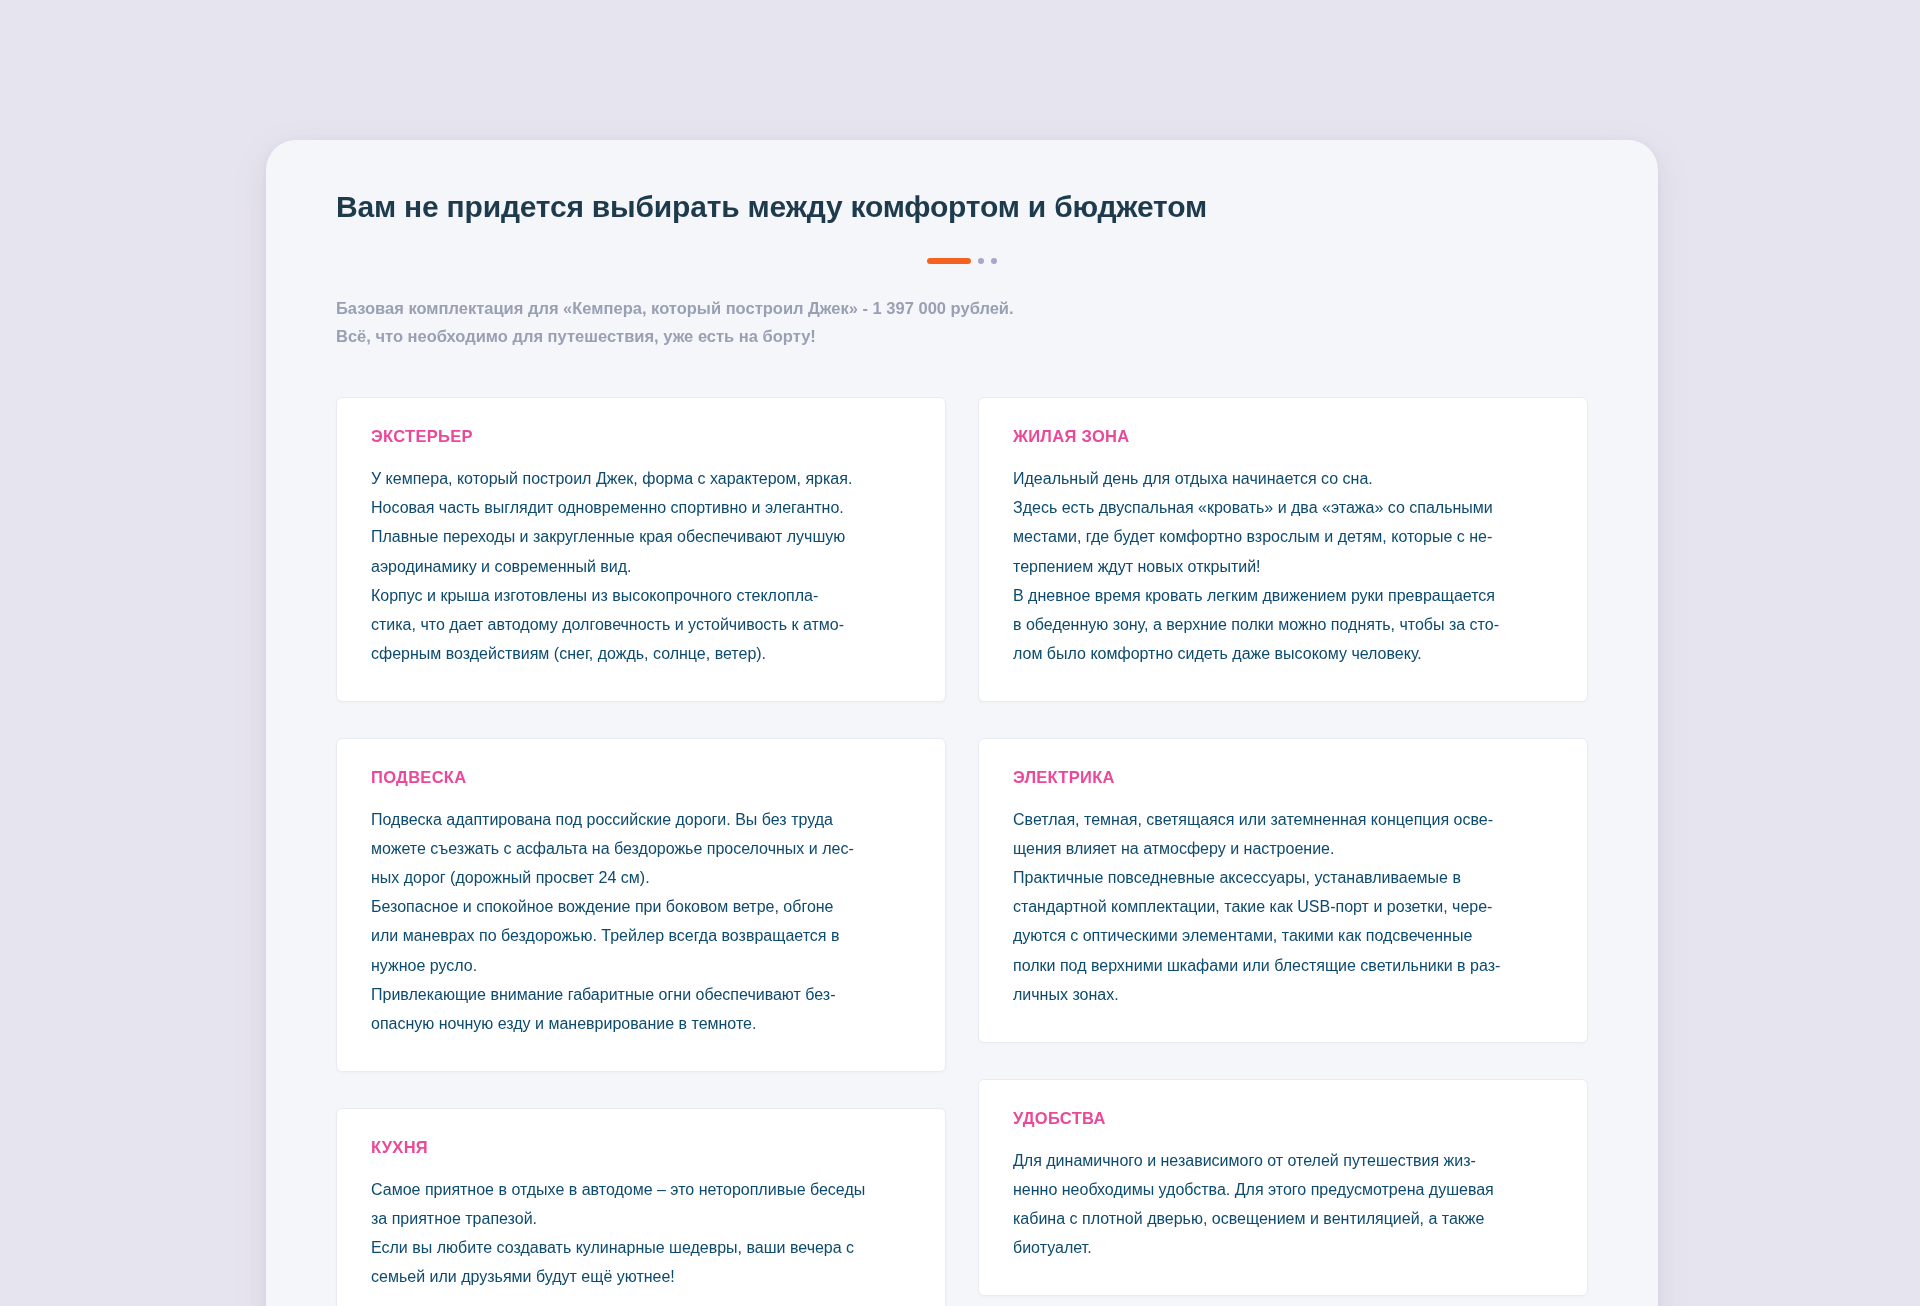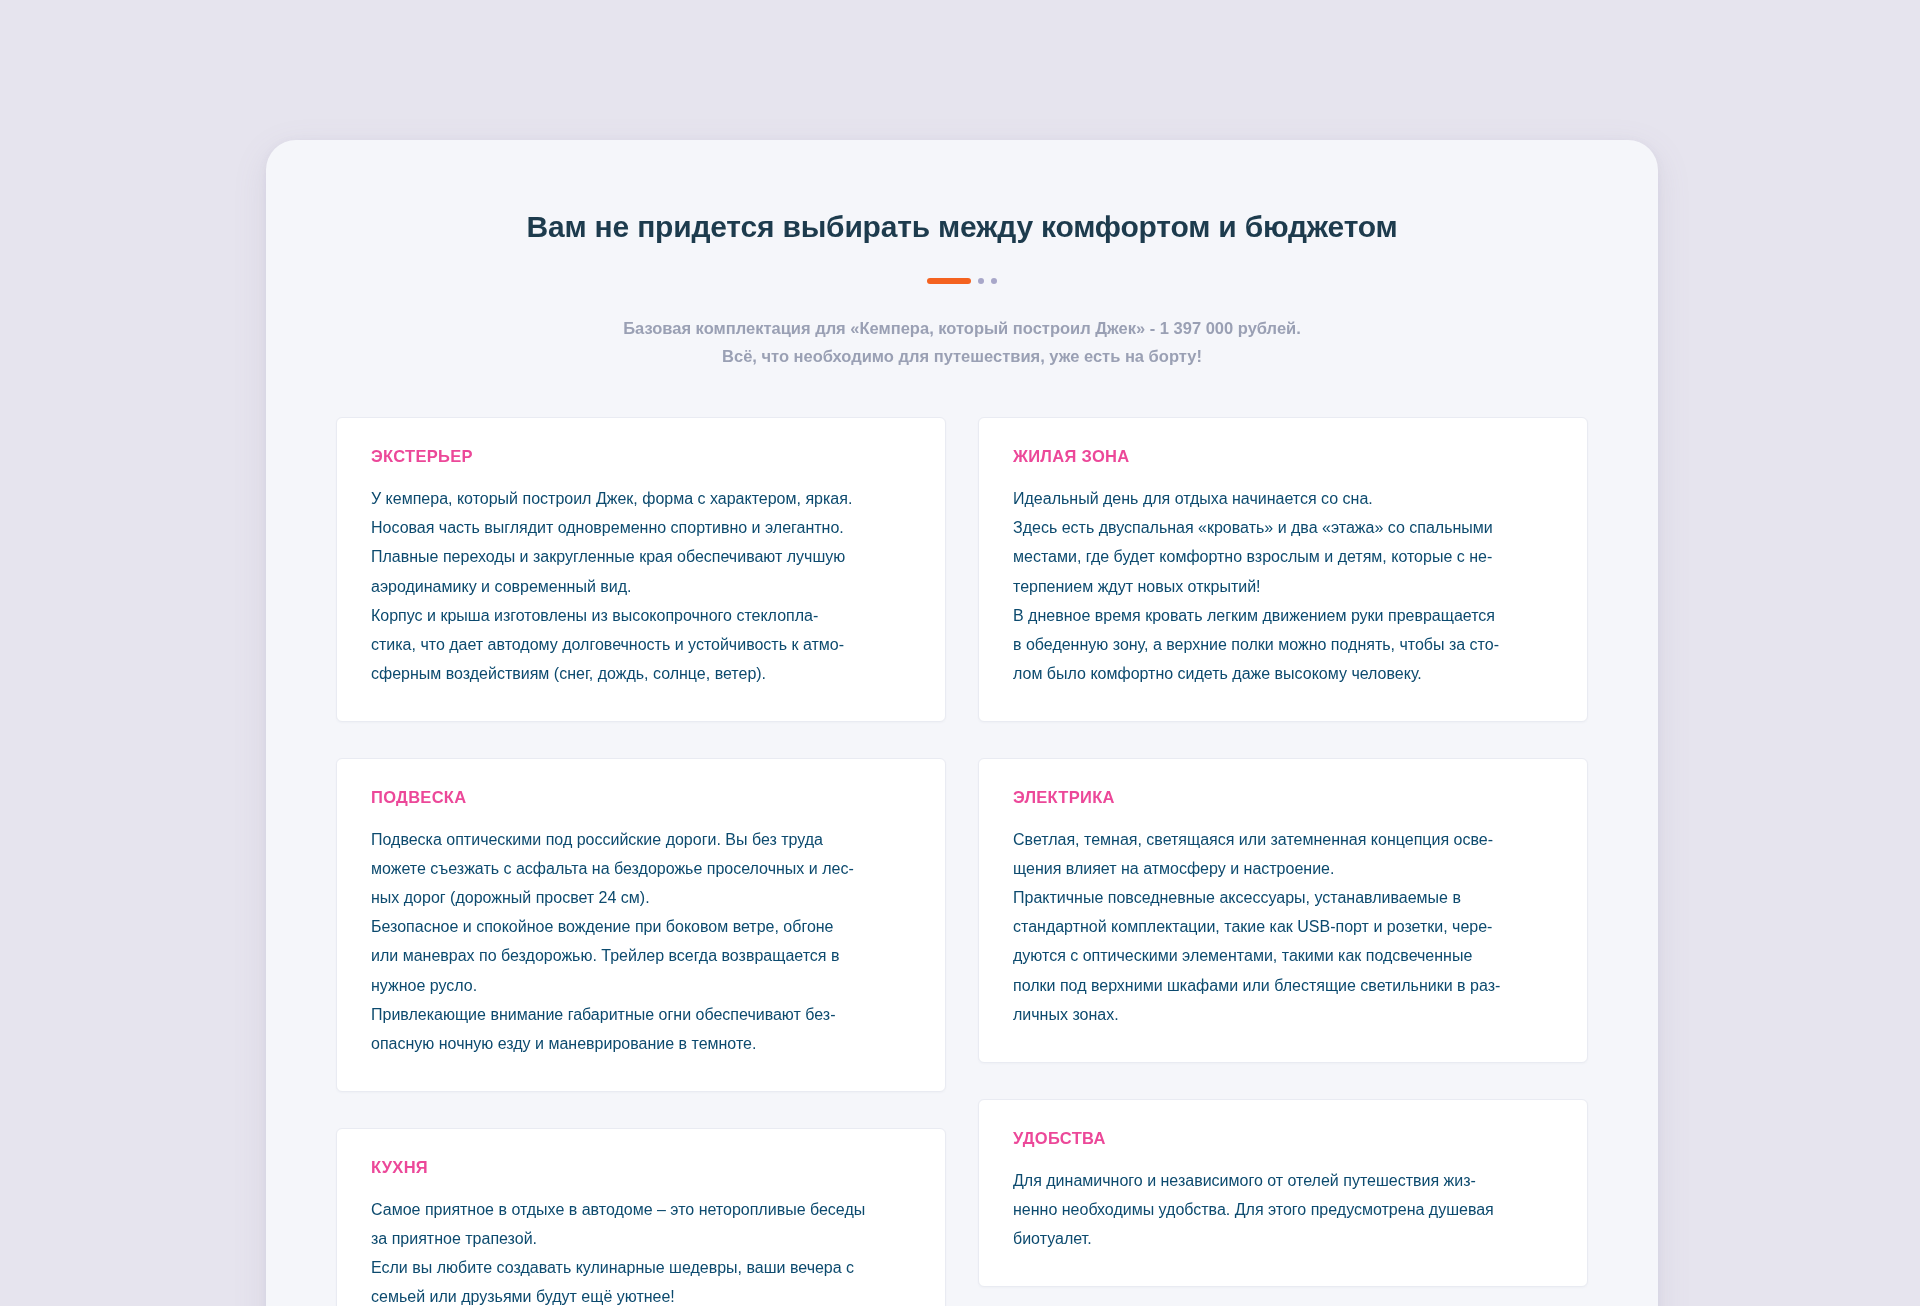--- a/index.html
+++ b/index.html
@@ -35,22 +35,21 @@
     background: #f5f6fa;
     border-radius: 30px;
     box-shadow: 0 10px 34px rgba(120, 118, 150, 0.13),
                 0 2px 8px rgba(120, 118, 150, 0.07);
     padding: 0 70px;
     overflow: hidden;
   }
 
   
   .panel-header {
-    padding-top: 68px;
-    text-align: center;
+    padding-top: 48px;
   }
 
   .page-title {
     font-size: 30px;
     font-weight: bold;
     color: #1d3b4d;
     letter-spacing: -0.2px;
     line-height: 1.25;
   }
 
@@ -157,21 +156,21 @@
             <span class="line">аэродинамику и современный вид.</span>
             <span class="line">Корпус и крыша изготовлены из высокопрочного стеклопла-</span>
             <span class="line">стика, что дает автодому долговечность и устойчивость к атмо-</span>
             <span class="line">сферным воздействиям (снег, дождь, солнце, ветер).</span>
           </div>
         </div>
 
         <div class="card">
           <div class="card-title">ПОДВЕСКА</div>
           <div class="card-body">
-            <span class="line">Подвеска оптическими под российские дороги. Вы без труда</span>
+            <span class="line">Подвеска адаптирована под российские дороги. Вы без труда</span>
             <span class="line">можете съезжать с асфальта на бездорожье проселочных и лес-</span>
             <span class="line">ных дорог (дорожный просвет 24 см).</span>
             <span class="line">Безопасное и спокойное вождение при боковом ветре, обгоне</span>
             <span class="line">или маневрах по бездорожью. Трейлер всегда возвращается в</span>
             <span class="line">нужное русло.</span>
             <span class="line">Привлекающие внимание габаритные огни обеспечивают без-</span>
             <span class="line">опасную ночную езду и маневрирование в темноте.</span>
           </div>
         </div>
 
@@ -213,20 +212,21 @@
             <span class="line">полки под верхними шкафами или блестящие светильники в раз-</span>
             <span class="line">личных зонах.</span>
           </div>
         </div>
 
         <div class="card">
           <div class="card-title">УДОБСТВА</div>
           <div class="card-body">
             <span class="line">Для динамичного и независимого от отелей путешествия жиз-</span>
             <span class="line">ненно необходимы удобства. Для этого предусмотрена душевая</span>
+            <span class="line">кабина с плотной дверью, освещением и вентиляцией, а также</span>
             <span class="line">биотуалет.</span>
           </div>
         </div>
 
       </div>
 
     </div>
   </div>
 </div>
 

